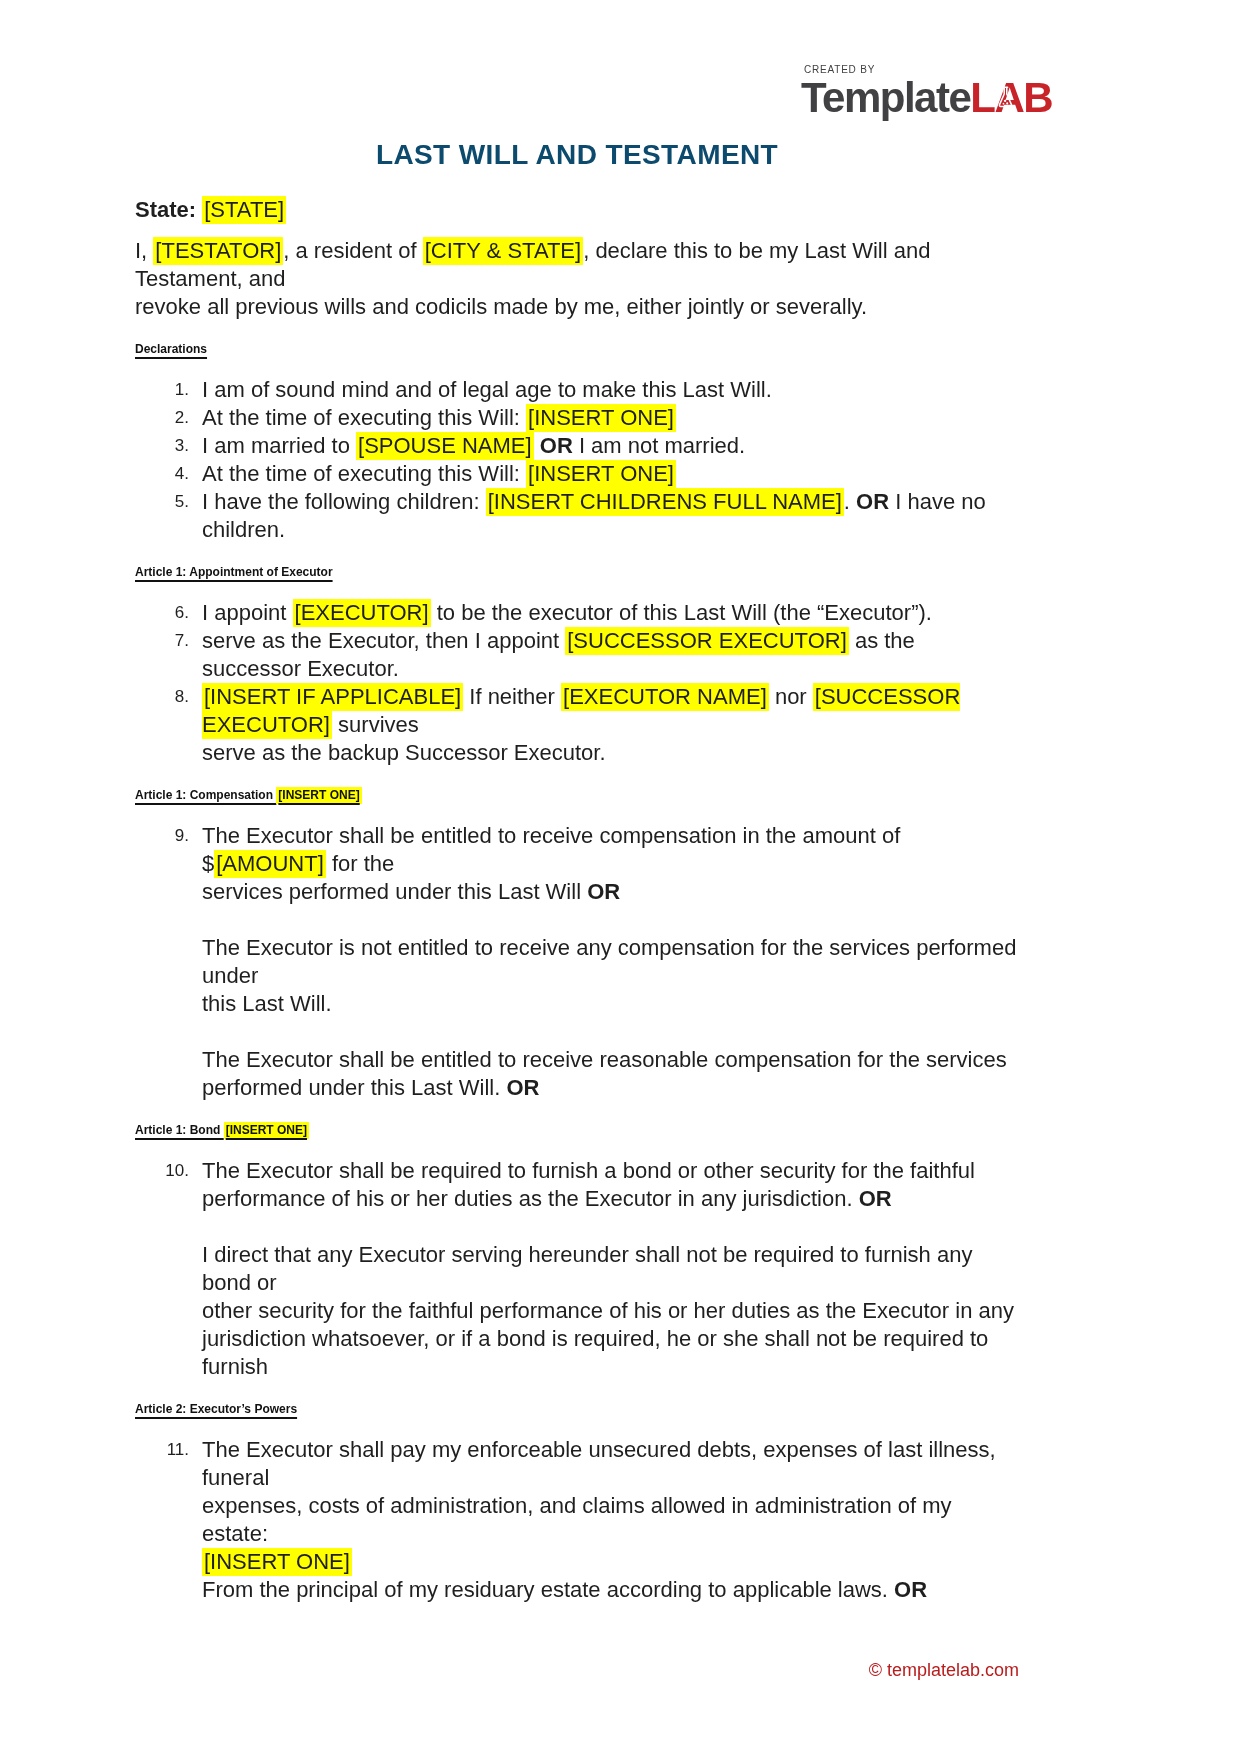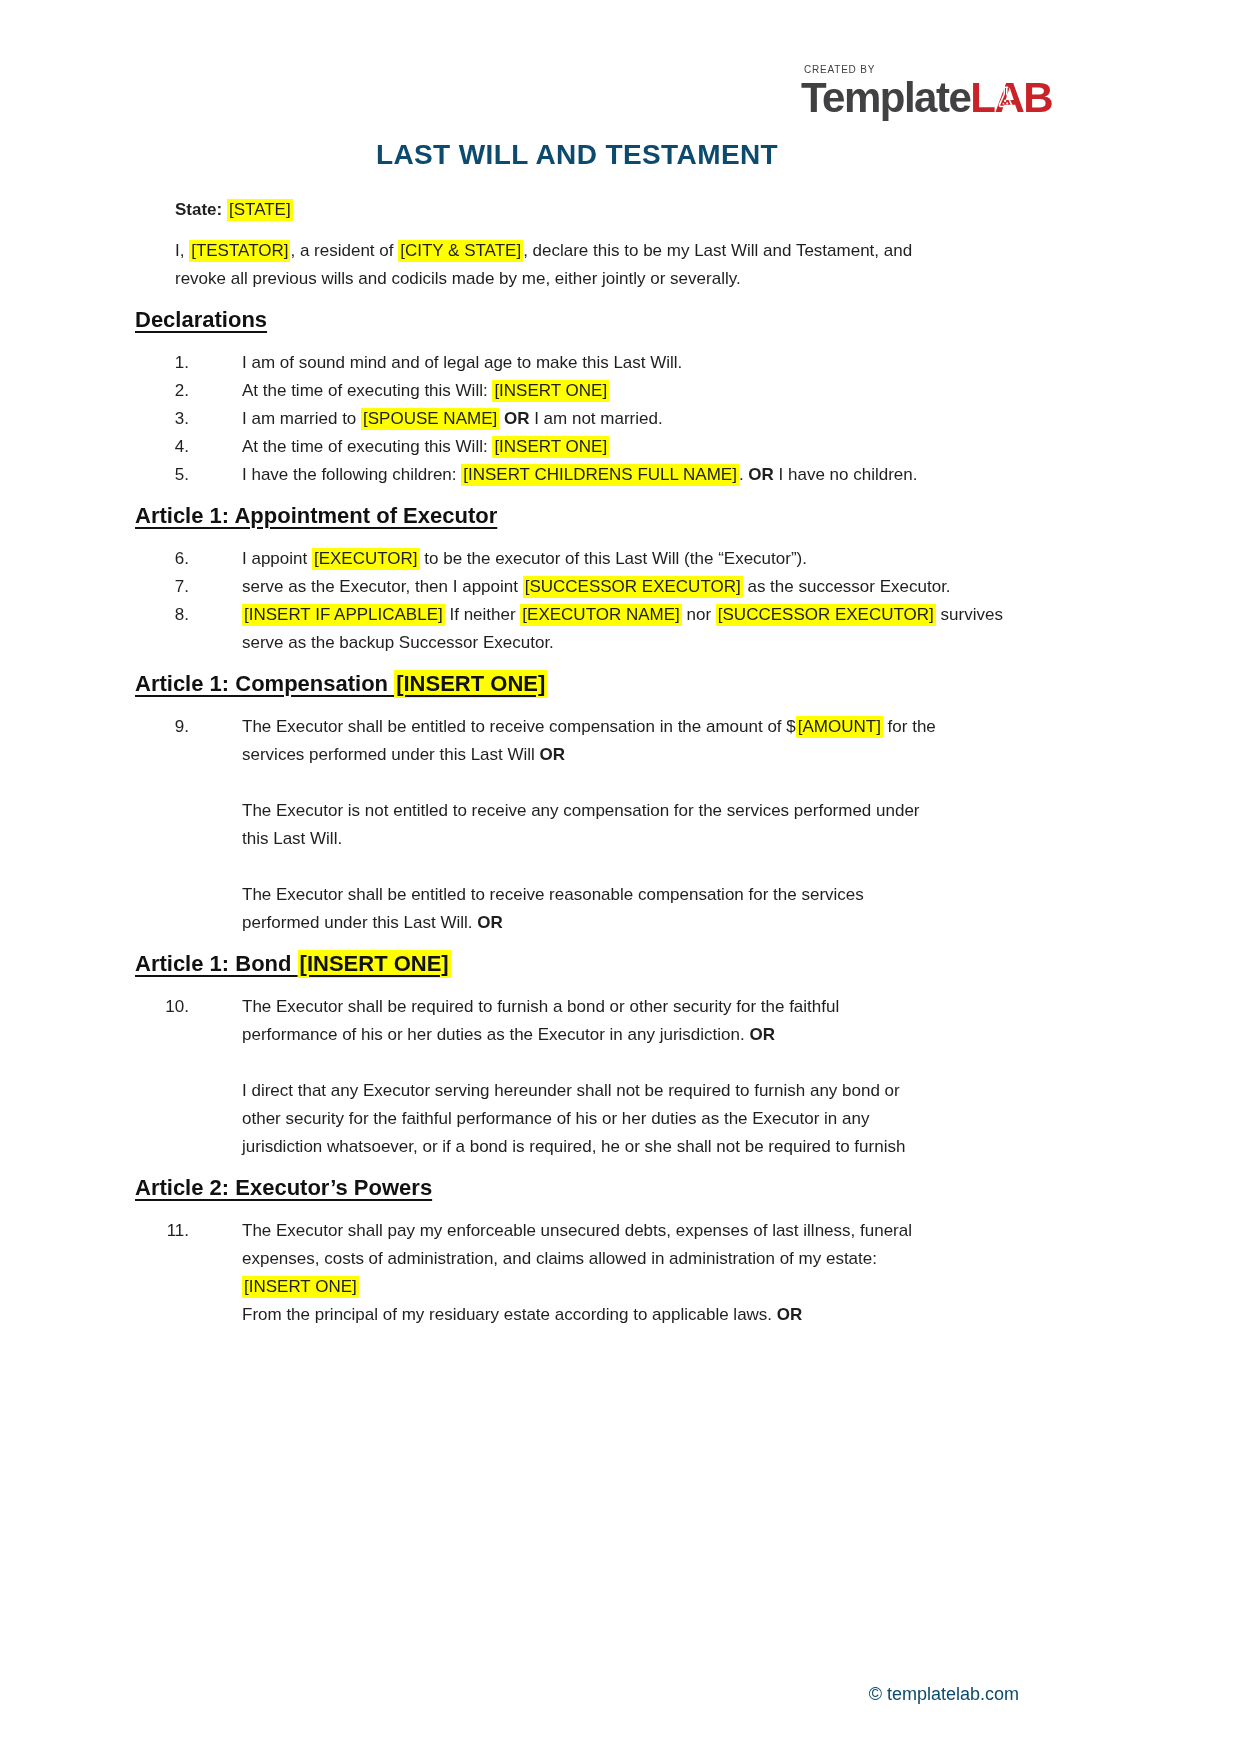--- a/index.html
+++ b/index.html
@@ -24,39 +24,39 @@
   .brand-accent { color: var(--logo-red, #c9232a); position: relative; display: inline-block; }
   .flask { position: absolute; left: 27px; top: 8px; width: 17px; height: 26px; pointer-events: none; }
   .flask svg { width: 100%; height: 100%; display: block; }
 
   
   .content { position: absolute; left: 135px; top: 138px; width: 884px; }
   .doc-title {
     font-size: 28px; font-weight: bold; letter-spacing: 0.4px;
     text-align: center; line-height: 34px; margin-bottom: 24px; color: #0c4a6e;
   }
-  .line { line-height: 28px; font-size: 17px; min-height: 28px; margin-left: 40px; }
+  .line { line-height: 28px; font-size: 22px; min-height: 28px; }
   .para { margin-top: 13px; }
   .para.cont { margin-top: 28px; margin-left: 67px; }
   .heading { margin: 13px 0; line-height: 28px; }
   .heading-text {
-    font-size: 22px; font-weight: bold; color: #111111;
+    font-size: 12px; font-weight: bold; color: #111111;
     text-decoration: underline; text-decoration-thickness: 2px; text-underline-offset: 4px;
   }
   .list-item { display: flex; }
   .li-num { width: 67px; flex: 0 0 67px; text-align: right; padding-right: 13px; font-size: 17px; line-height: 28px; }
   .li-content { flex: 1 1 auto; min-width: 0; }
 
   .seg-highlight { background: var(--highlight, #ffff00); padding: 1px 2px 2px 2px; }
   .seg-bold { font-weight: bold; }
 
   
   .footer {
     position: absolute; left: 135px; top: 1656px; width: 884px;
-    text-align: right; font-size: 18px; line-height: 28px; color: #0c4a6e; margin-top: 24px;
+    text-align: right; font-size: 18px; line-height: 28px; color: #b91c1c;
   }
 </style>
 </head>
 <body style="--highlight: #ffff00; --text: #1f1f1f; --logo-gray: #414042; --logo-red: #c9232a;">
 
 <div class="page">
 
   <div class="logo-block">
     <div class="created-by">CREATED BY</div>
     <div class="brand"><span class="brand-primary">Template</span><span class="brand-accent"><span>LAB</span><span class="flask">

